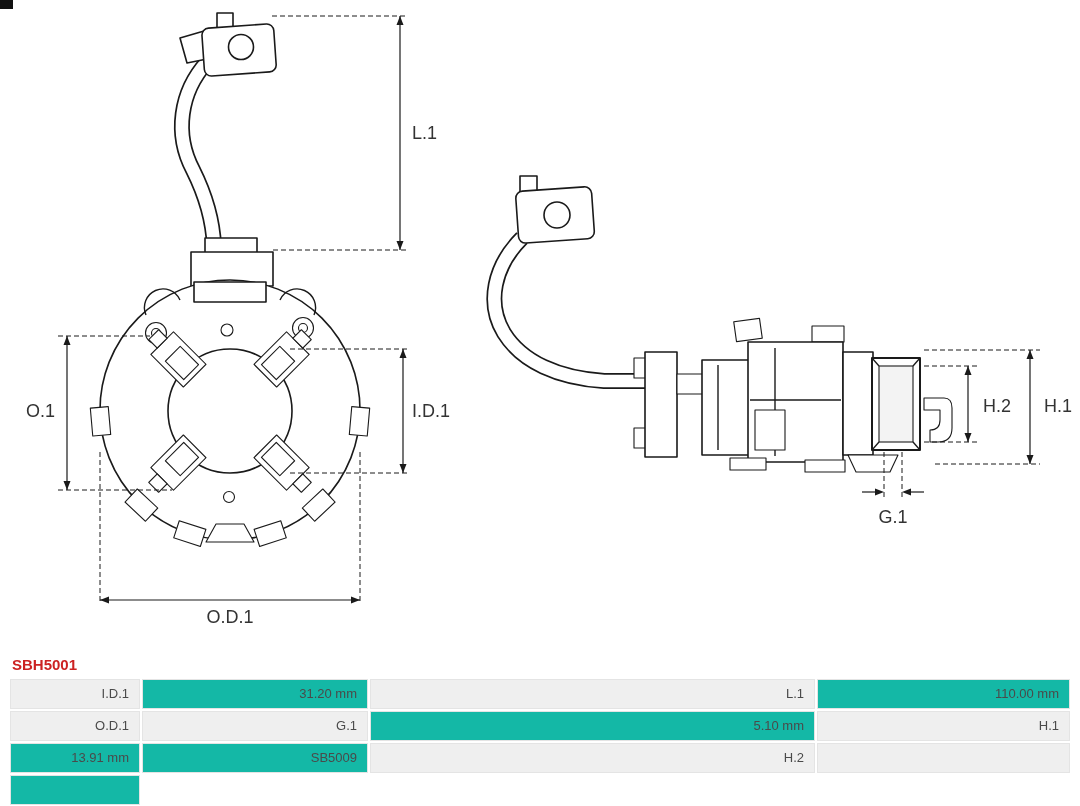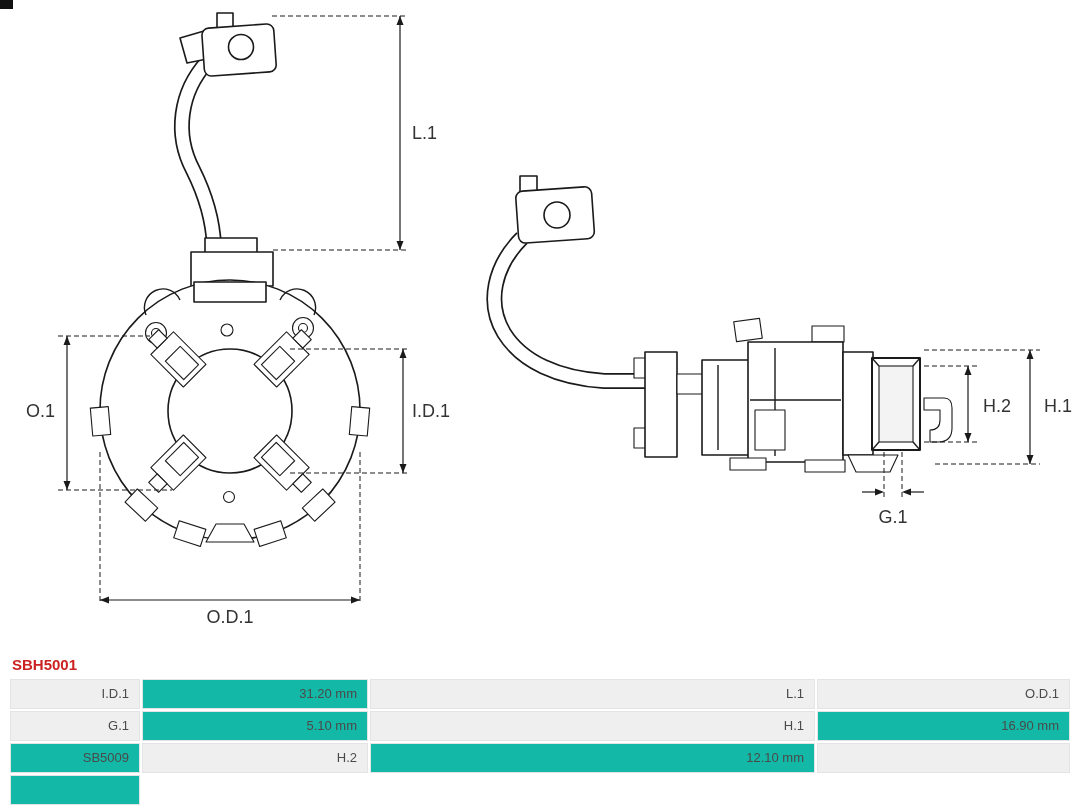--- a/index.html
+++ b/index.html
@@ -239,26 +239,26 @@
     </g>
   </g>
 </svg>
 
 <div class="part-code">SBH5001</div>
 
 <div class="tbl">
   <div class="cell lbl">I.D.1</div>
   <div class="cell val">31.20 mm</div>
   <div class="cell lbl">L.1</div>
+  <div class="cell val">110.00 mm</div>
 
   <div class="cell lbl">O.D.1</div>
   <div class="cell lbl">G.1</div>
   <div class="cell val">5.10 mm</div>
 
   <div class="cell lbl">H.1</div>
-  <div class="cell val">16.90 mm</div>
+  <div class="cell val">13.91 mm</div>
   <div class="cell val">SB5009</div>
 
   <div class="cell lbl">H.2</div>
-  <div class="cell val">12.10 mm</div>
   <div class="cell lbl"></div>
   <div class="cell val"></div>
 </div>
 
 </body></html>

